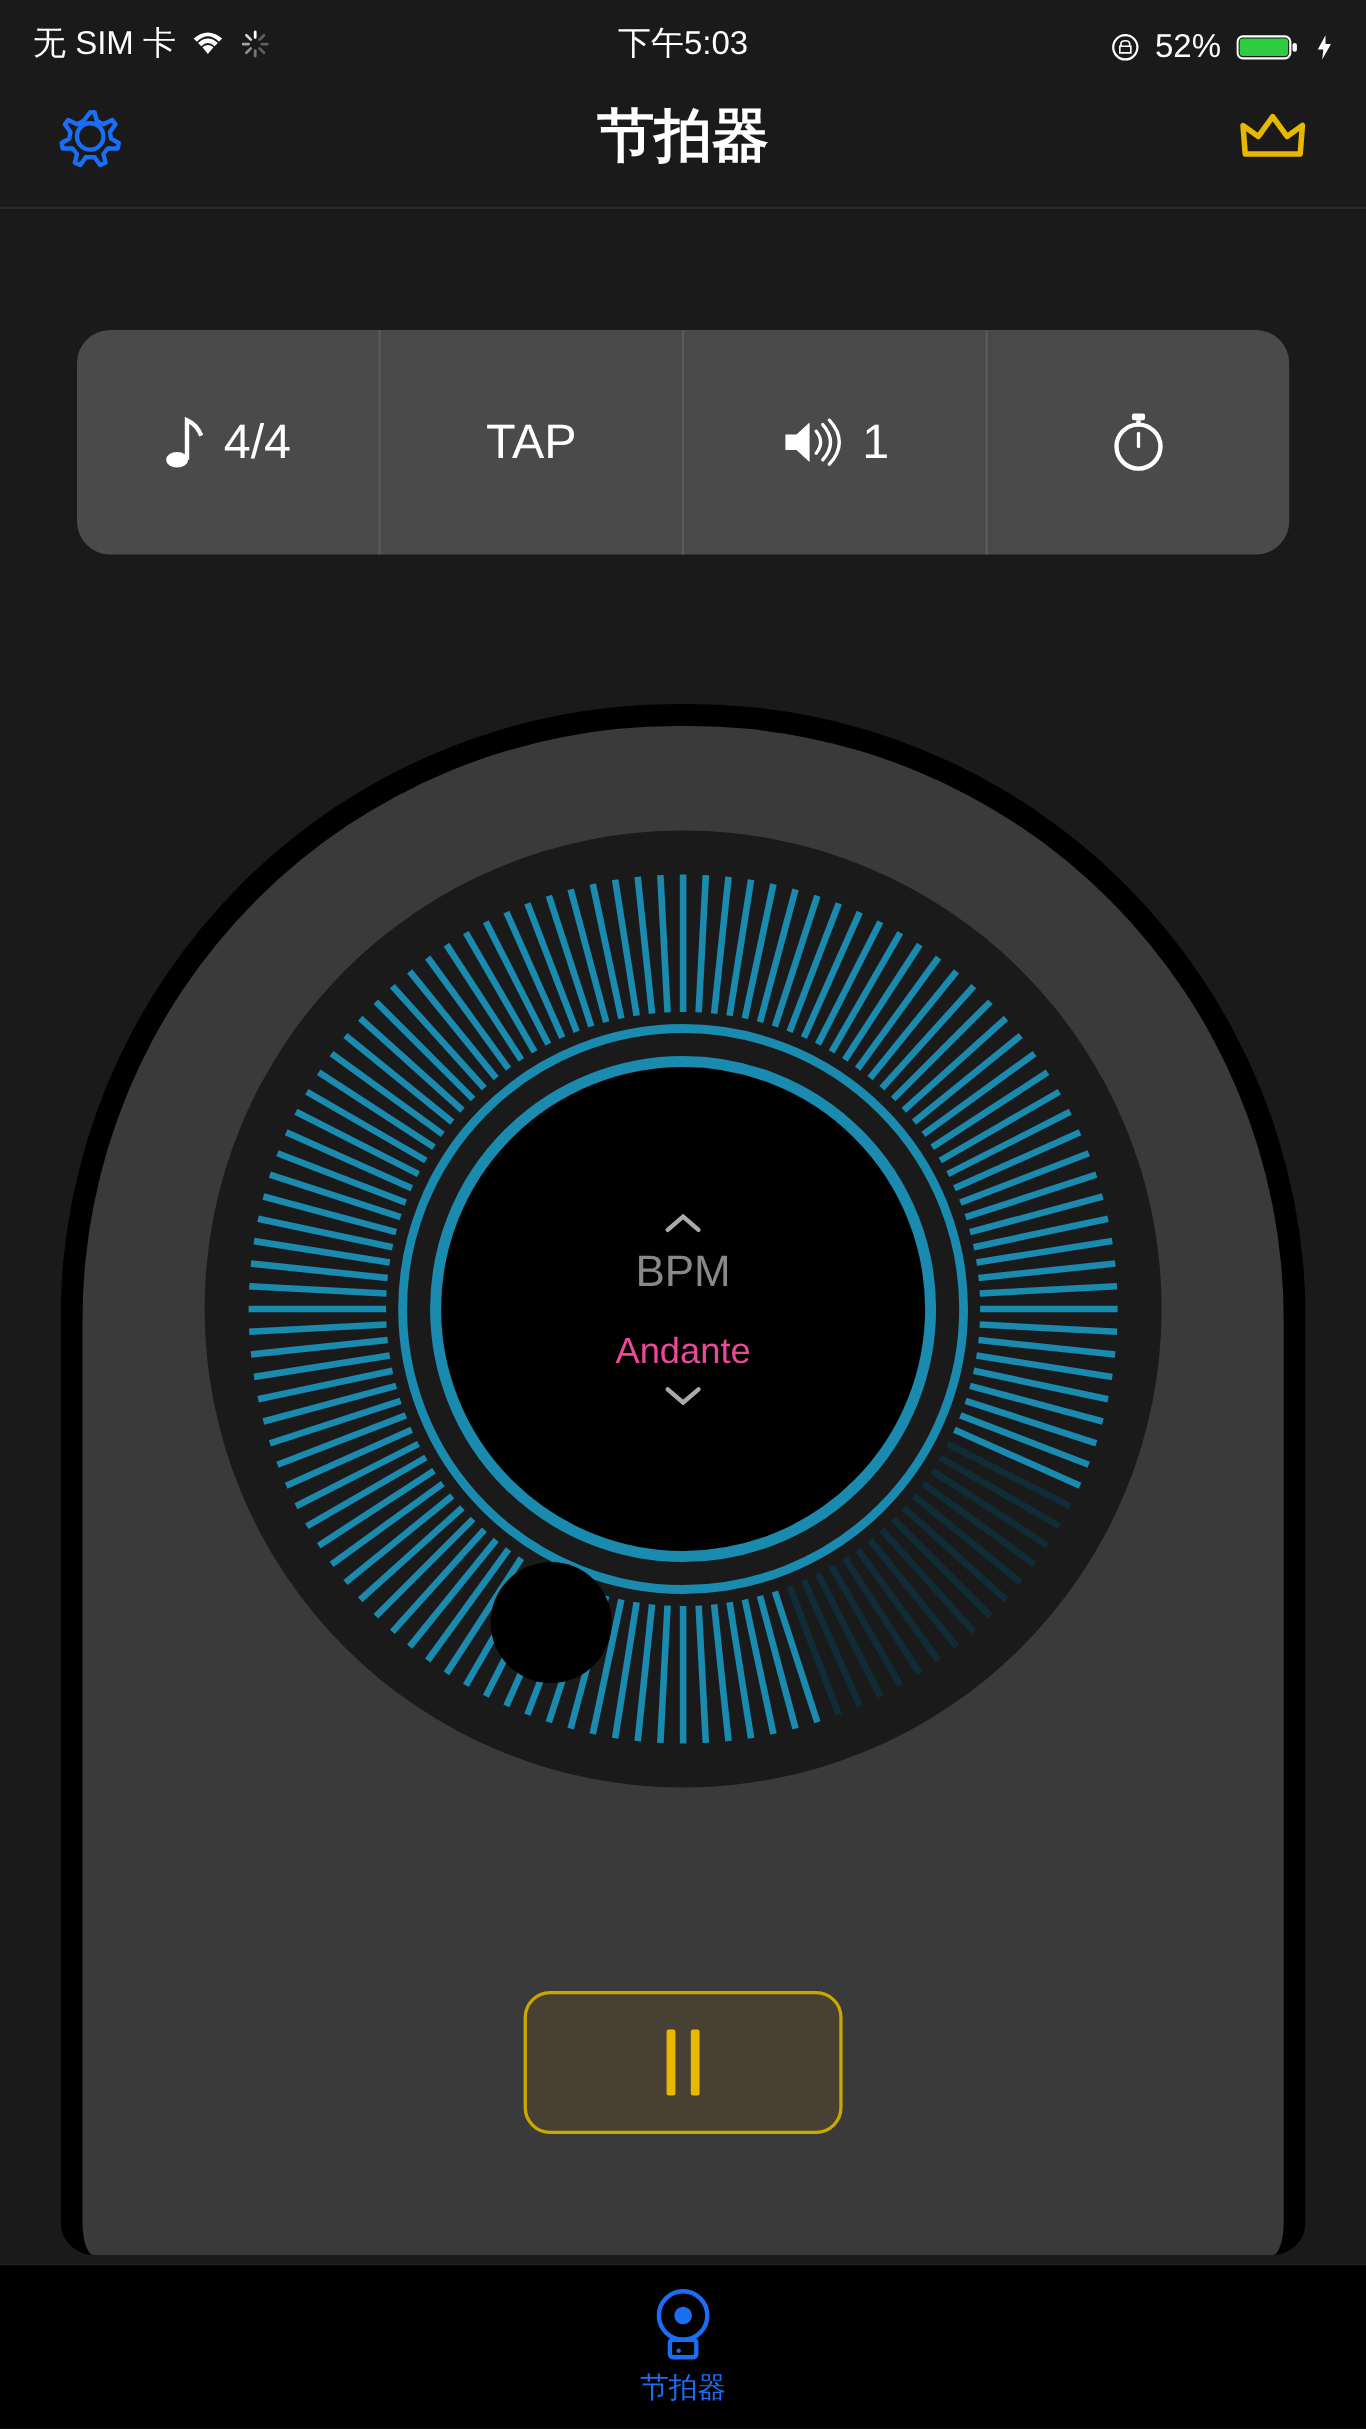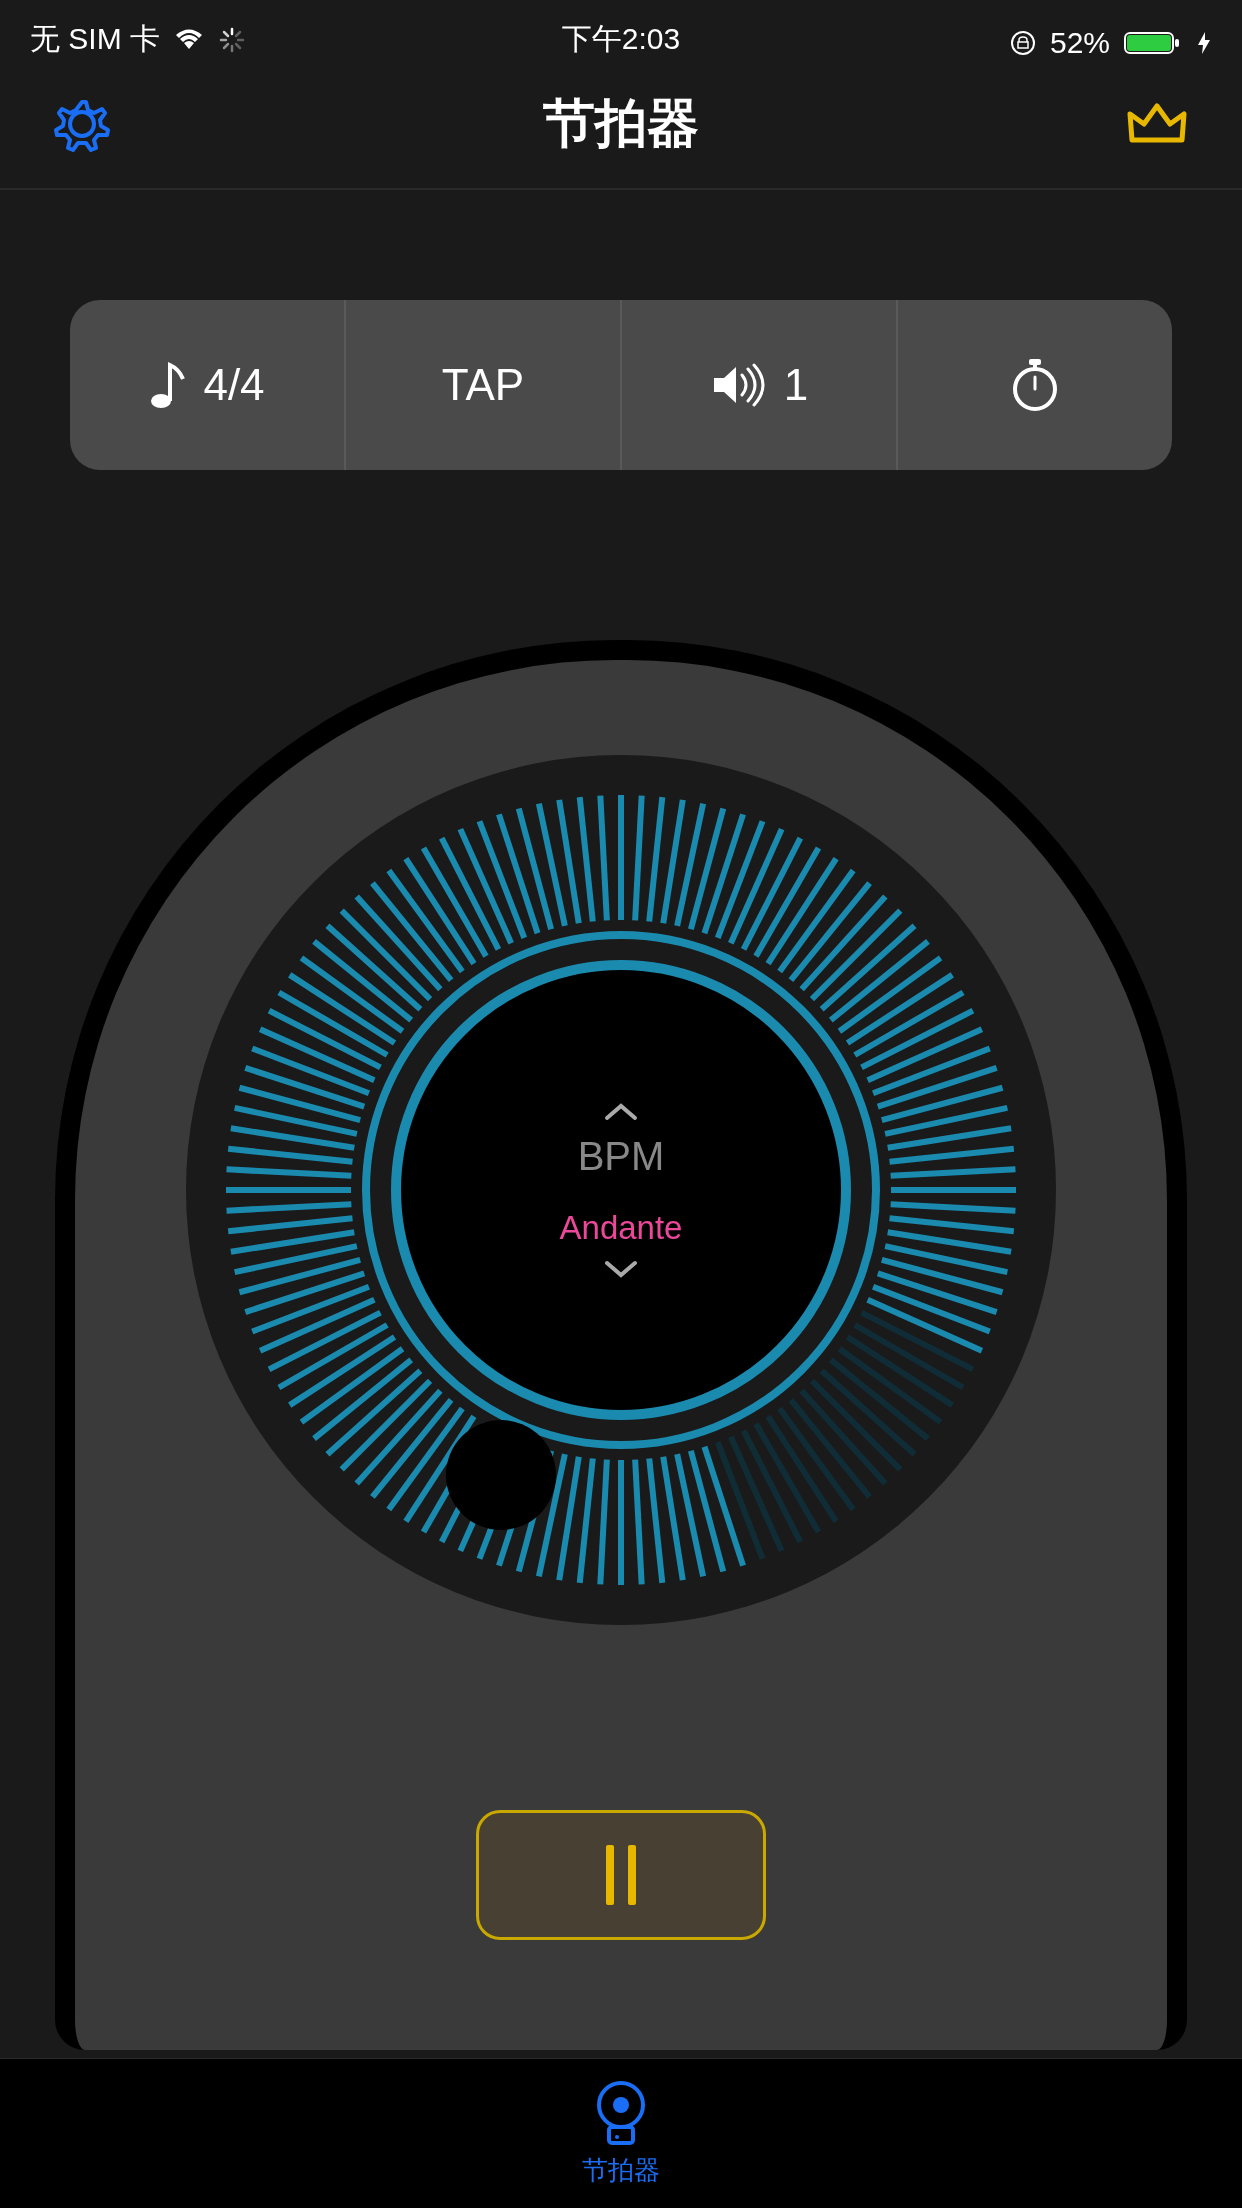--- a/index.html
+++ b/index.html
@@ -40,21 +40,21 @@
   left: 50%;
   transform: translateX(-50%);
   font-size: 52px;
   font-weight: 600;
   color: #fff;
 }
 
 
 .control-bar {
   margin: 110px 70px 0;
-  height: 170px;
+  height: 204px;
   background: #4a4a4a;
   border-radius: 30px;
   display: flex;
 }
 .control-segment {
   flex: 1;
   display: flex;
   align-items: center;
   justify-content: center;
   gap: 18px;
@@ -195,21 +195,21 @@
             <line x1="6" y1="6" x2="10" y2="10" opacity=".8"></line>
             <line x1="18" y1="18" x2="22" y2="22" opacity=".3"></line>
             <line x1="3" y1="14" x2="8" y2="14" opacity=".6"></line>
             <line x1="20" y1="14" x2="25" y2="14" opacity=".3"></line>
             <line x1="6" y1="22" x2="10" y2="18" opacity=".5"></line>
             <line x1="18" y1="10" x2="22" y2="6" opacity=".3"></line>
           </g>
         </svg>
     </span>
   </div>
-  <div class="status-center">下午2:03</div>
+  <div class="status-center">下午5:03</div>
   <div class="status-right">
     <span>
       <svg width="26" height="26" viewBox="0 0 26 26">
           <circle cx="13" cy="13" r="11" fill="none" stroke="#fff" stroke-width="2"></circle>
           <path d="M9 12 V10 Q9 7 13 7 Q17 7 17 10 V12 M8 12 H18 V18 H8 Z" fill="none" stroke="#fff" stroke-width="1.5"></path>
         </svg>
     </span>
     <span>52%</span>
     <span>
       <svg width="58" height="26" viewBox="0 0 58 26">

